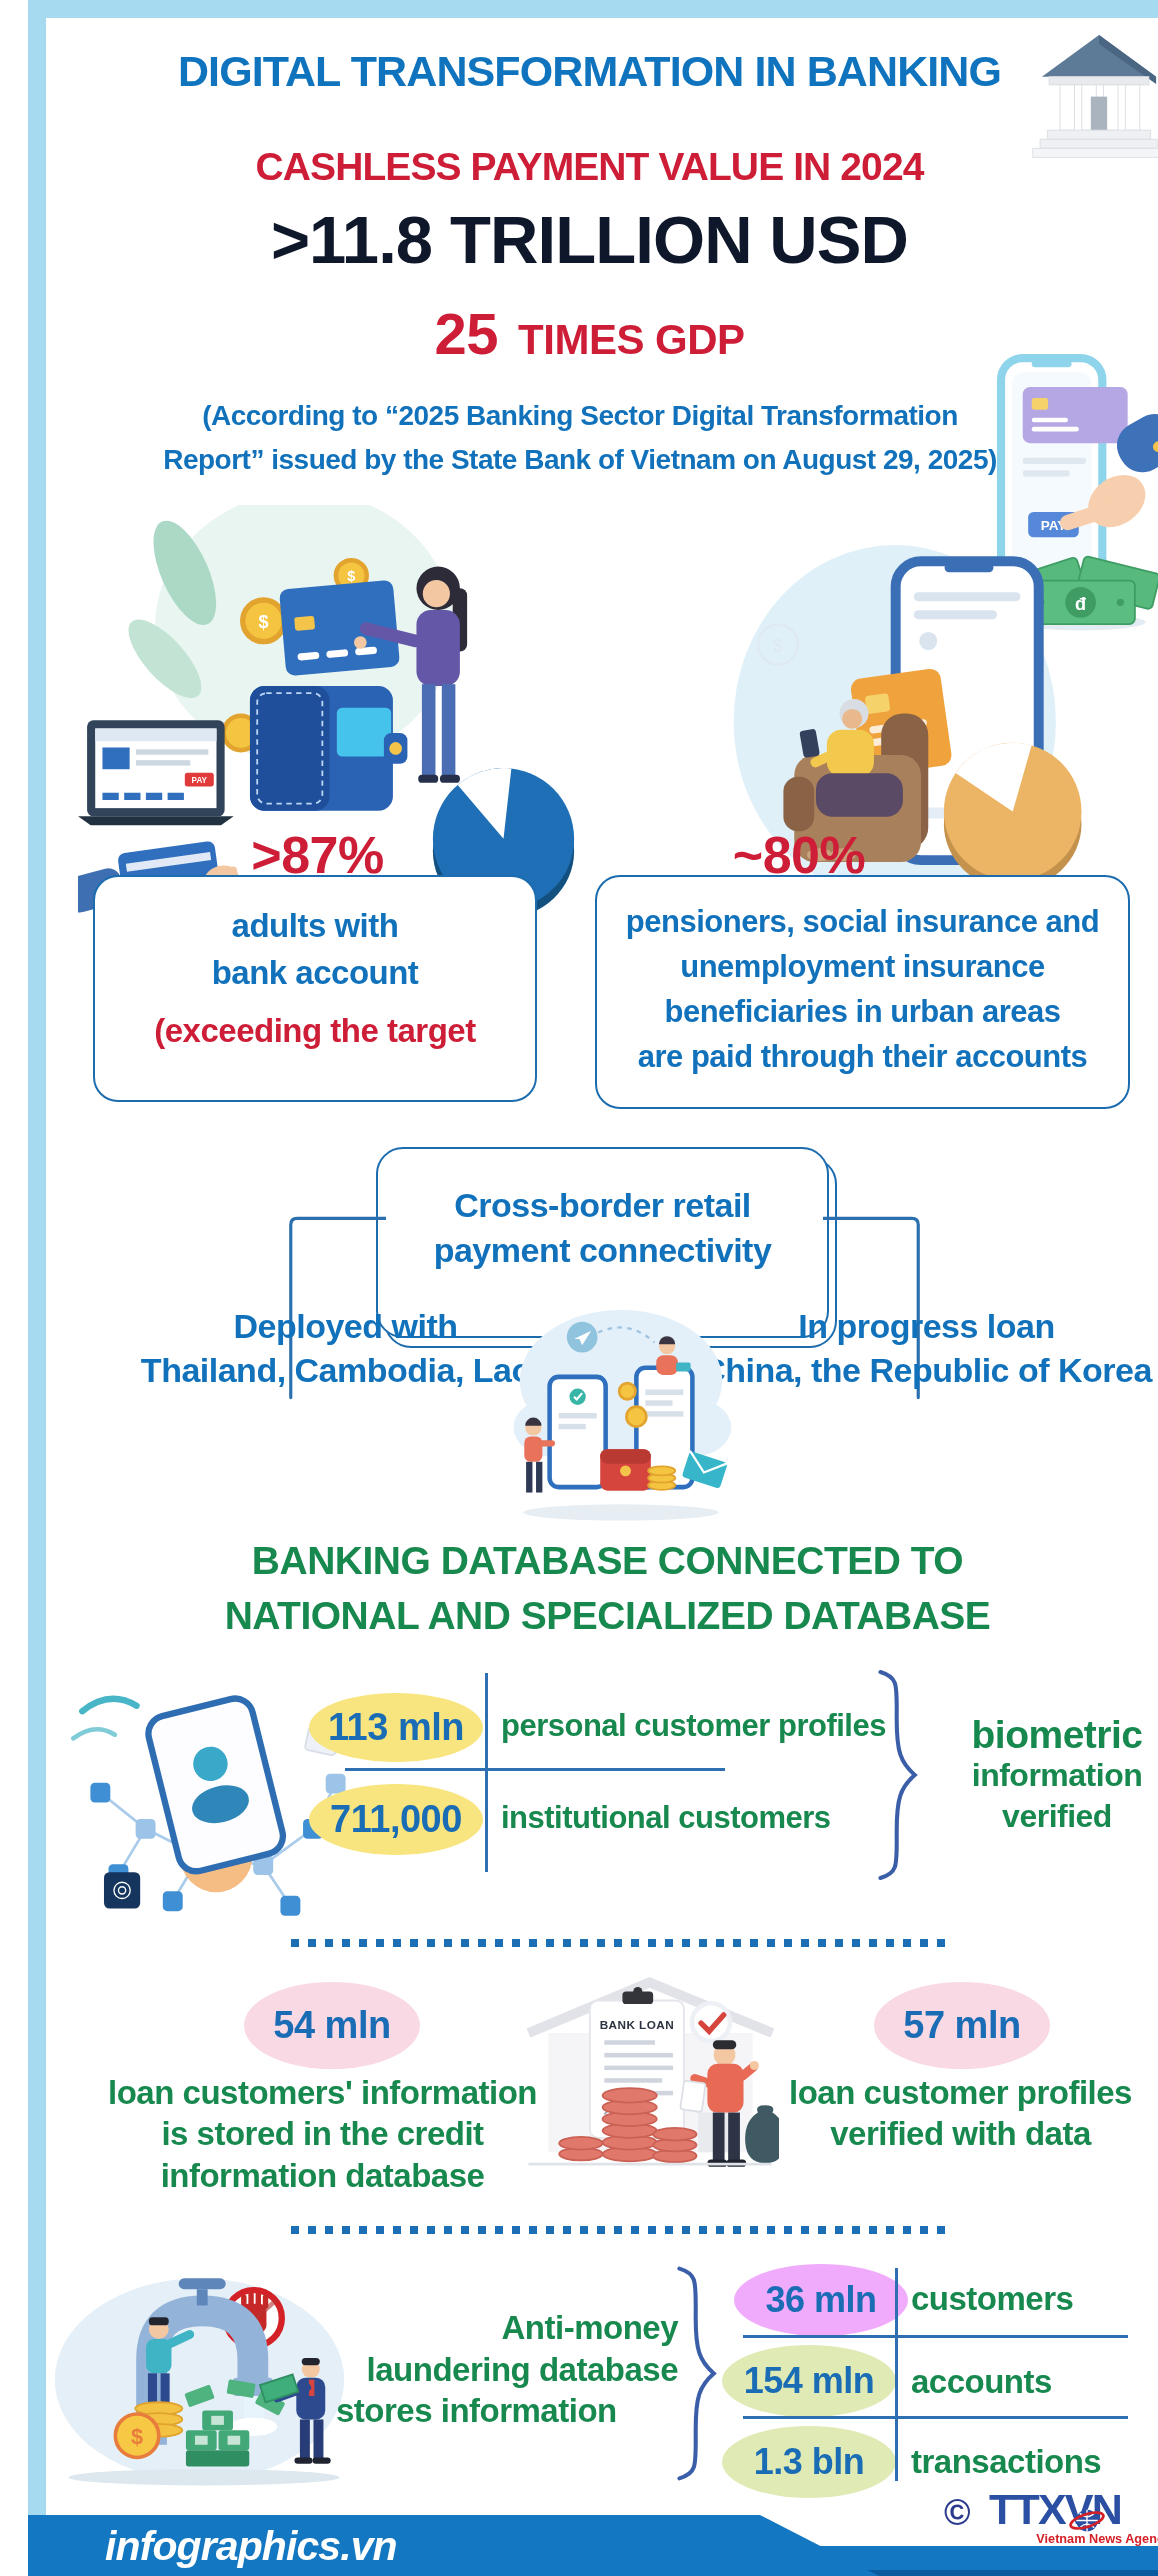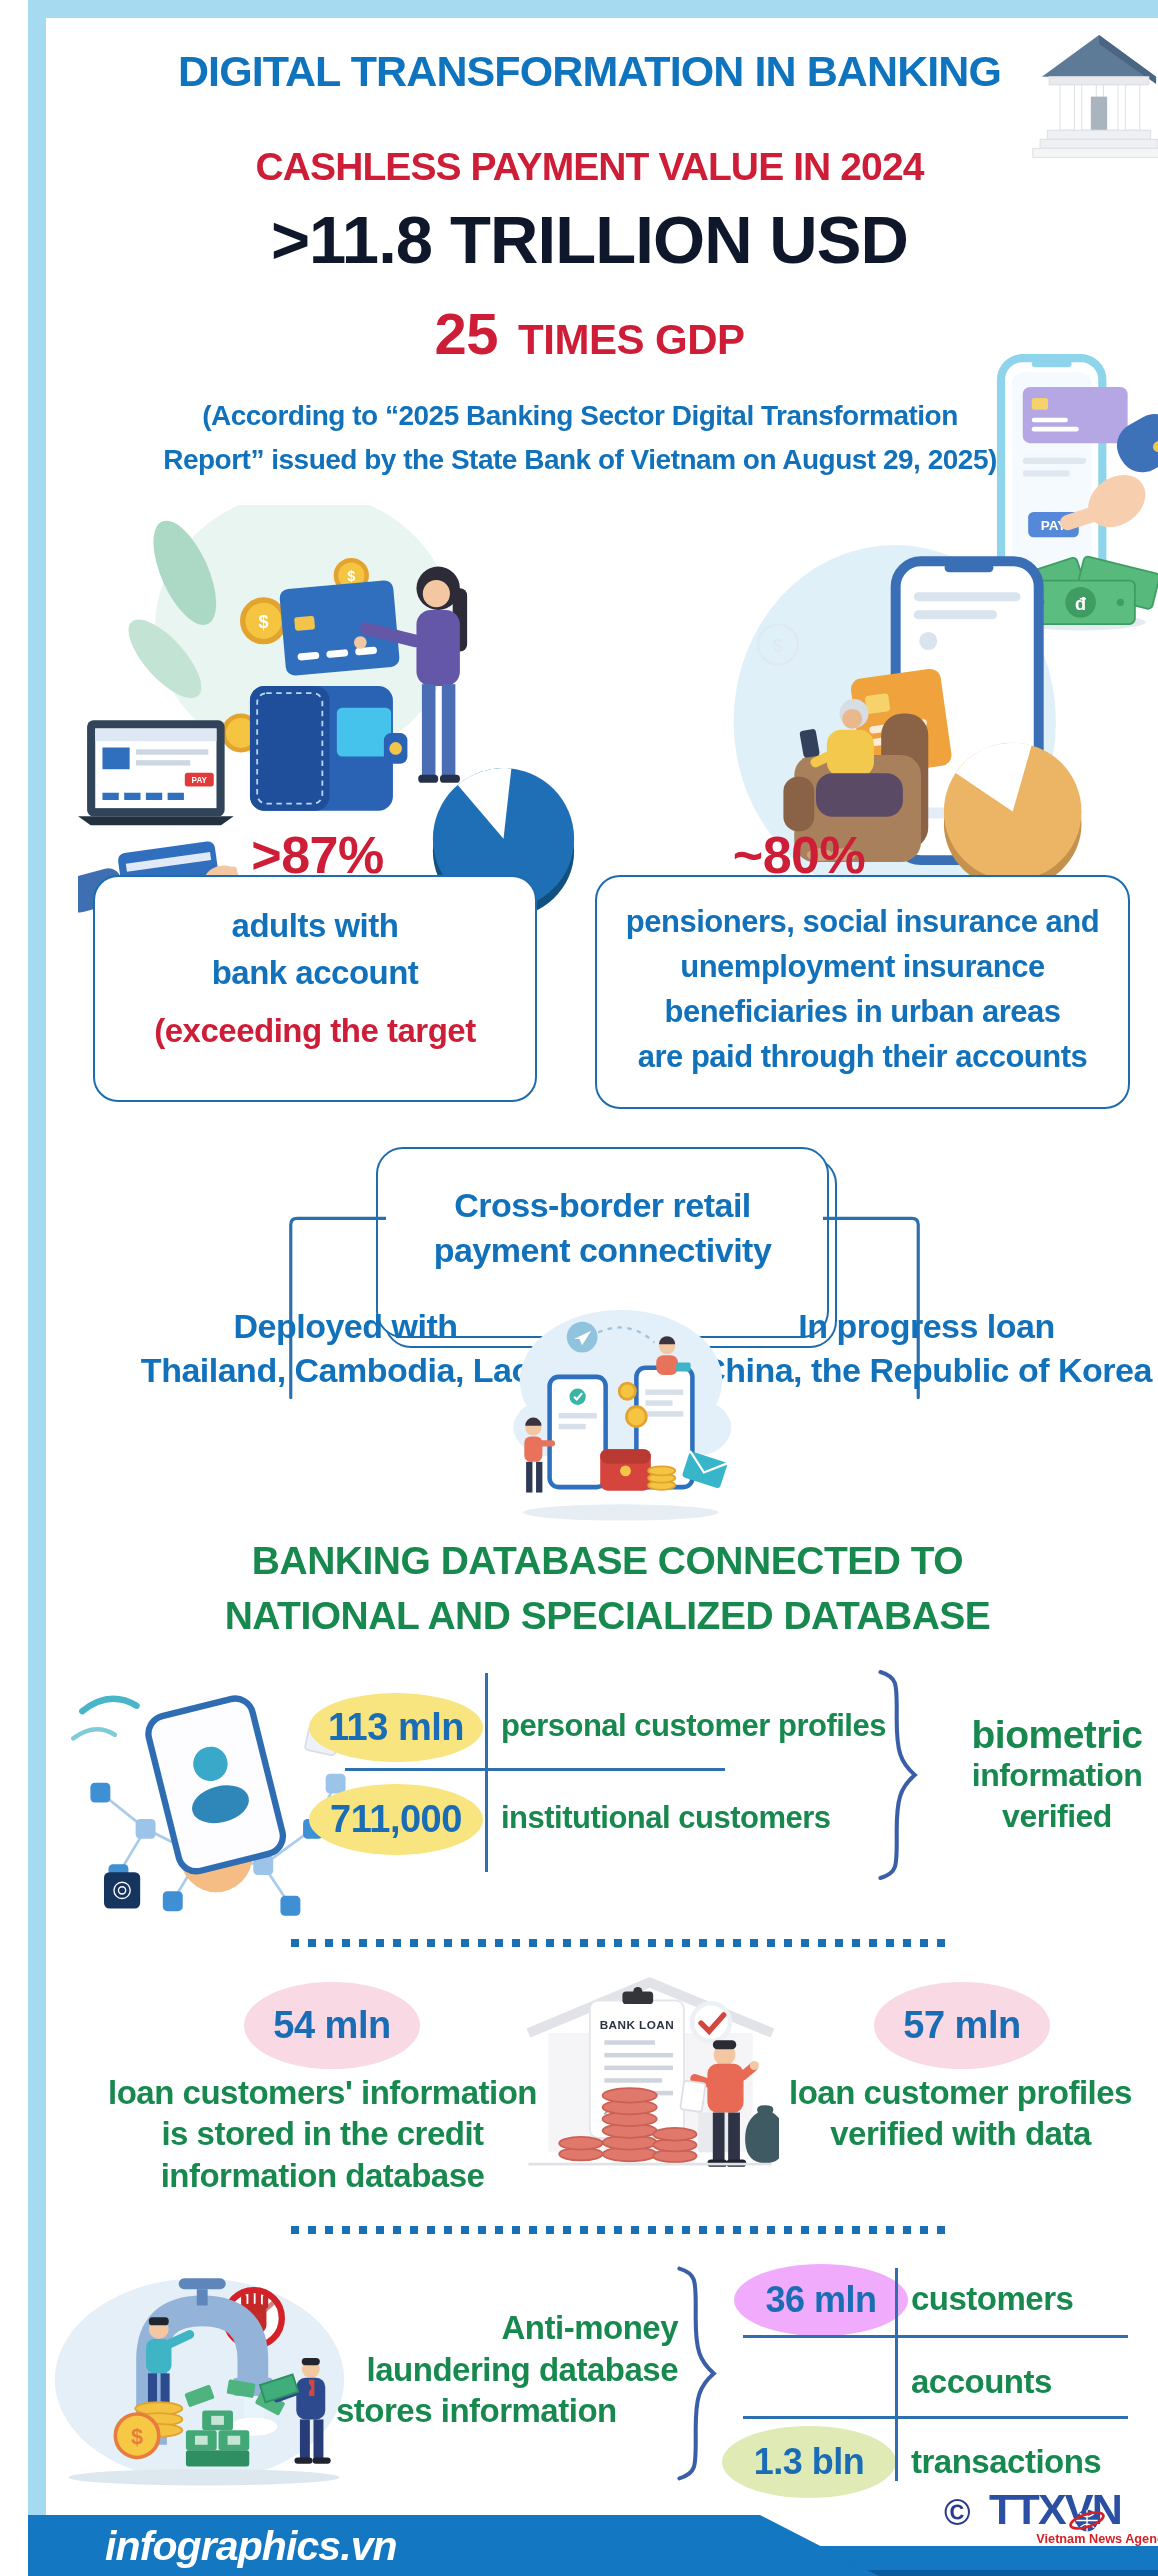--- a/index.html
+++ b/index.html
@@ -477,20 +477,21 @@
   <div class="t green" style="left:308px;top:2349px;width:342px;font-size:33px;line-height:42px;text-align:right;">laundering database</div>
   <div class="t green" style="left:308px;top:2390px;width:342px;font-size:33px;line-height:42px;text-align:left;">stores information</div>
 
   <svg class="abs" style="left:646px;top:2265px;" width="47" height="217" viewBox="0 0 52 240">
     <path d="M6,4 C26,10 24,18 24,58 C24,94 28,106 44,120 C28,134 24,146 24,182 C24,222 26,230 6,236" stroke="#3b5ea8" stroke-width="4.5" fill="none" stroke-linecap="round"></path>
   </svg>
 
   <div class="pill" style="left:706px;top:2264px;width:174px;height:72px;background:#f0abfc;font-size:36px;">36 mln</div>
   <div class="t green" style="left:883px;top:2280px;width:263px;font-size:33px;">customers</div>
 
+  <div class="pill" style="left:694px;top:2345px;width:174px;height:72px;background:#dfeab5;font-size:36px;">154 mln</div>
   <div class="t green" style="left:883px;top:2363px;width:263px;font-size:33px;">accounts</div>
 
   <div class="pill" style="left:694px;top:2426px;width:174px;height:72px;background:#dfeab5;font-size:36px;">1.3 bln</div>
   <div class="t green" style="left:883px;top:2443px;width:263px;font-size:33px;">transactions</div>
 
   <div class="vline" style="left:867px;top:2268px;height:213px;"></div>
   <div class="hline" style="left:715px;top:2335px;width:385px;"></div>
   <div class="hline" style="left:715px;top:2416px;width:385px;"></div>
 
   <div class="abs" style="left:916px;top:2485px;width:226px;height:65px;z-index:48;">

